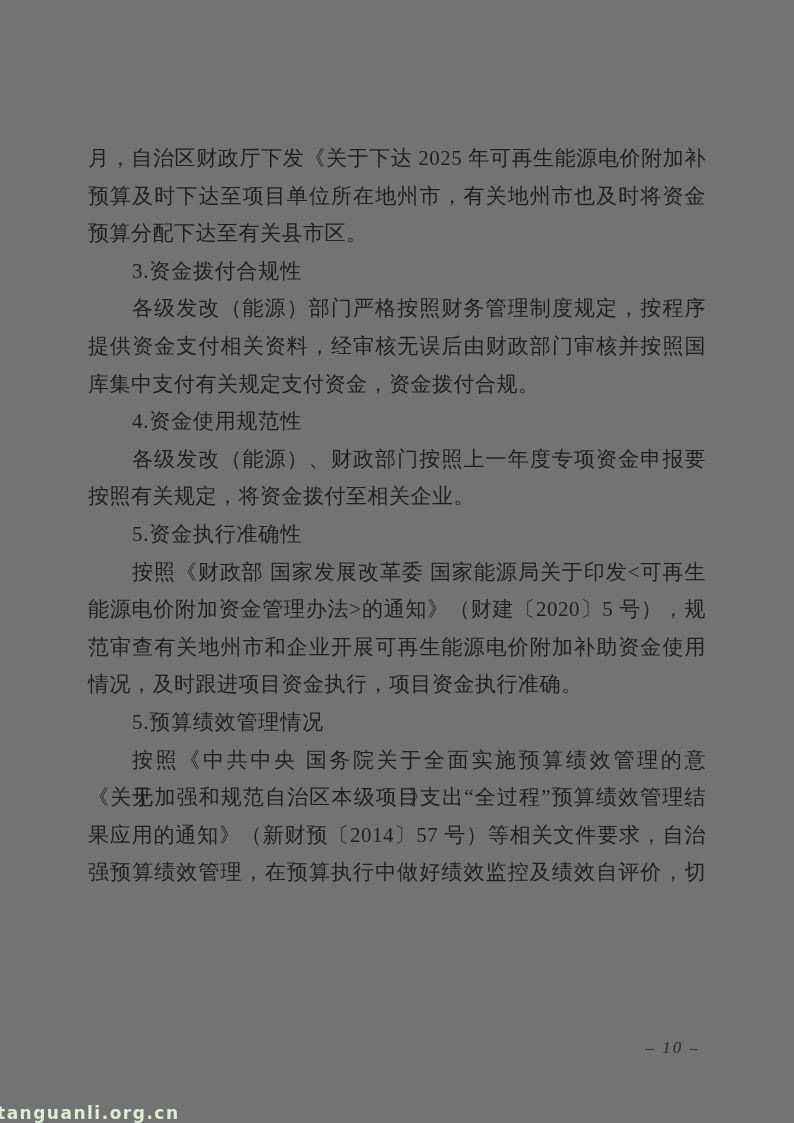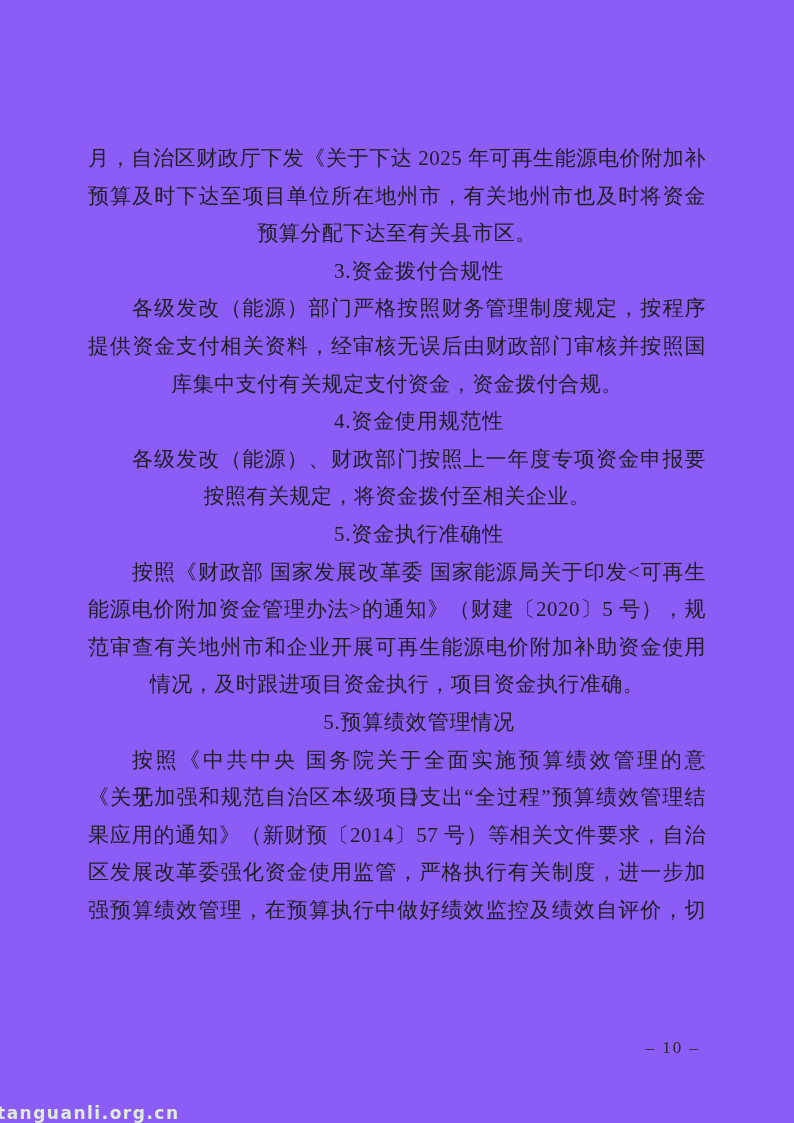--- a/index.html
+++ b/index.html
@@ -11,34 +11,34 @@
     width: 794px;
     height: 1123px;
     position: relative;
     overflow: hidden;
     font-family: "Liberation Serif", "DejaVu Serif", serif;
     color: #1f1f1f;
   }
   .page {
     position: absolute;
     inset: 0;
-    background: #8b5cf6;
+    background: #737373;
   }
   .doc-body {
     position: absolute;
     left: 88px;
     top: 140px;
     width: 618px;
   }
   .line {
     height: 37.6px;
     line-height: 37.6px;
     font-size: 21px;
     white-space: nowrap;
-    text-align: center;
+    text-align: left;
     letter-spacing: 0.5px;
   }
   
   .j {
     white-space: normal;
     text-align: justify;
     text-align-last: justify;
   }
   
   .ind {
@@ -49,20 +49,21 @@
     font-weight: normal;
     letter-spacing: 0.8px;
   }
   .page-number {
     position: absolute;
     top: 1038px;
     right: 94px;
     font-size: 17px;
     letter-spacing: 2px;
     color: #2a2a2a;
+    font-style: italic;
   }
   .watermark {
     position: absolute;
     left: -3px;
     bottom: 0px;
     font-family: "DejaVu Sans", "Liberation Sans", sans-serif;
     font-weight: bold;
     font-size: 17px;
     letter-spacing: 1.5px;
     color: #dfecd5;
@@ -86,21 +87,20 @@
     <div class="line">按照有关规定，将资金拨付至相关企业。</div>
     <div class="line h ind">5.资金执行准确性</div>
     <div class="line j ind">按照《财政部 国家发展改革委 国家能源局关于印发&lt;可再生</div>
     <div class="line j">能源电价附加资金管理办法&gt;的通知》（财建〔2020〕5 号），规</div>
     <div class="line j">范审查有关地州市和企业开展可再生能源电价附加补助资金使用</div>
     <div class="line">情况，及时跟进项目资金执行，项目资金执行准确。</div>
     <div class="line h ind">5.预算绩效管理情况</div>
     <div class="line j ind">按照《中共中央 国务院关于全面实施预算绩效管理的意见》、</div>
     <div class="line j">《关于加强和规范自治区本级项目支出“全过程”预算绩效管理结</div>
     <div class="line j">果应用的通知》（新财预〔2014〕57 号）等相关文件要求，自治</div>
-    <div class="line j">区发展改革委强化资金使用监管，严格执行有关制度，进一步加</div>
     <div class="line j">强预算绩效管理，在预算执行中做好绩效监控及绩效自评价，切</div>
   </div>
 
   <div class="page-number">–  10  –</div>
 
   <div class="watermark">tanguanli.org.cn</div>
 
 </div>
 
 </body></html>

